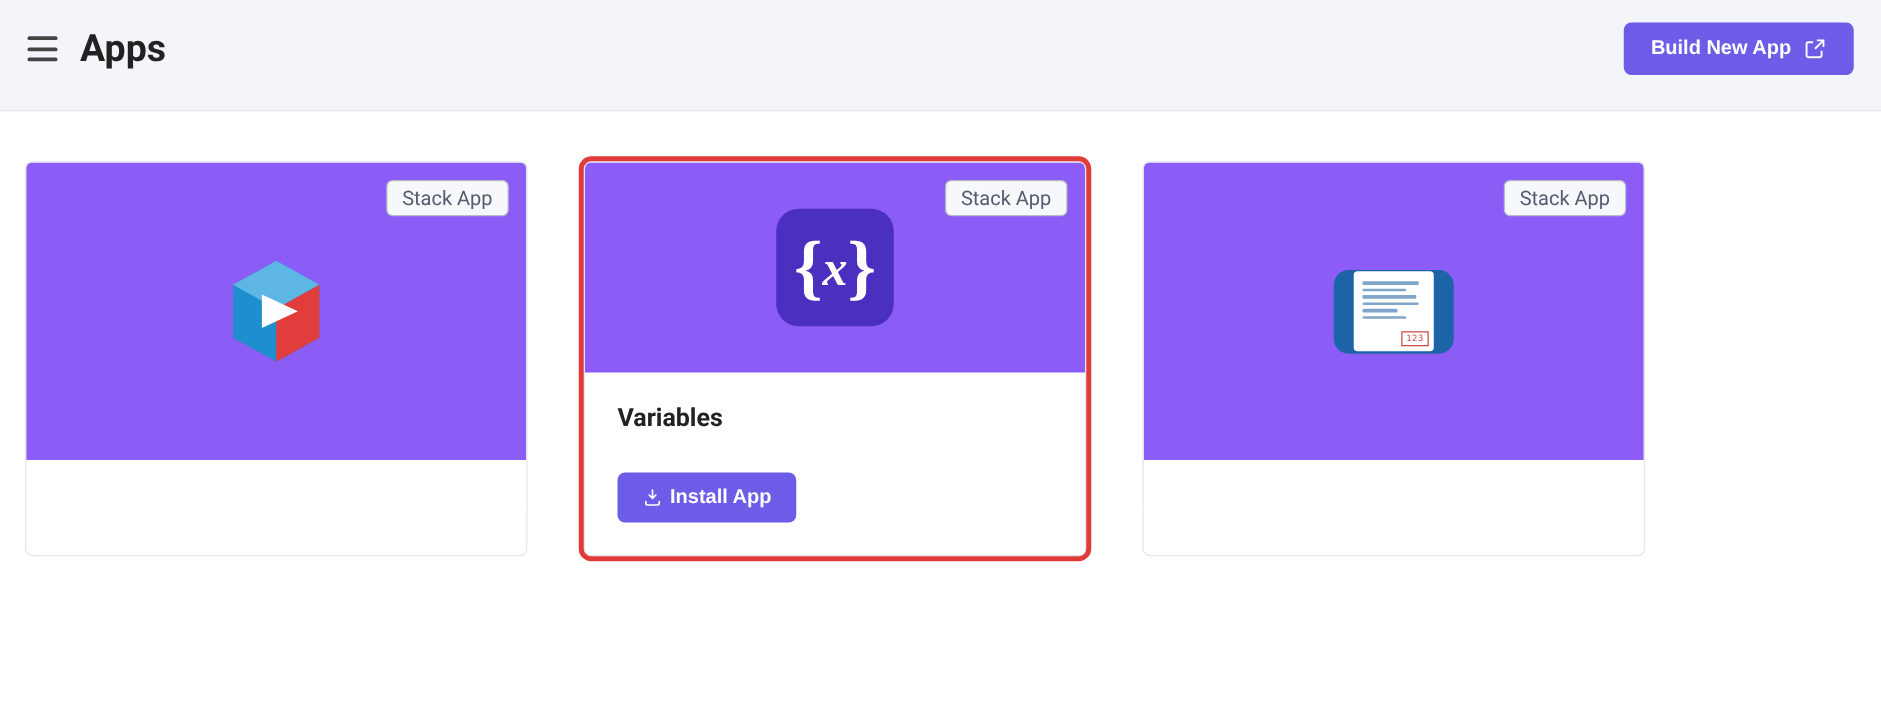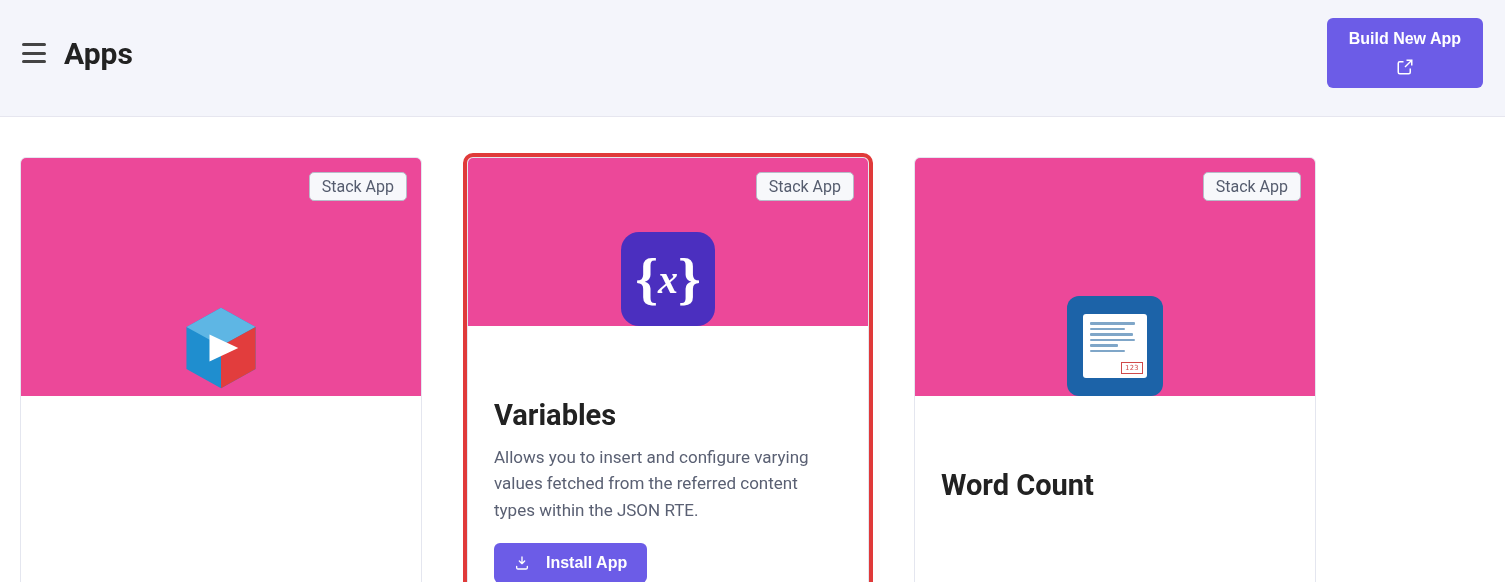--- a/index.html
+++ b/index.html
@@ -46,21 +46,20 @@
     align-items: center;
     gap: 10px;
     background: #6c5ce7;
     color: #ffffff;
     font-weight: 700;
     font-size: 16px;
     padding: 12px 22px;
     border: none;
     border-radius: 6px;
     cursor: pointer;
-    flex-direction: column;
   }
   .build-btn svg { width: 18px; height: 18px; fill: none; stroke: #fff; stroke-width: 2; }
 
   .cards-row {
     display: flex;
     gap: 45px;
     padding: 40px 20px 20px 20px;
   }
   .card {
     width: 402px;
@@ -68,58 +67,57 @@
     border-radius: 6px;
     background: #fff;
     overflow: hidden;
     position: relative;
   }
   .card.highlight {
     outline: 4px solid #e03a3a;
     outline-offset: 0;
   }
   .card-banner {
-    background: #ec4899;
+    background: #8b5cf6;
     height: 238px;
     position: relative;
     display: flex;
-    align-items: flex-end;
+    align-items: center;
     justify-content: center;
   }
   .card.highlight .card-banner { height: 168px; }
   .badge {
     position: absolute;
     top: 14px;
     right: 14px;
     background: #f7f8fb;
     border: 1px solid #b7bcc9;
     color: #555c6e;
     font-size: 16px;
     padding: 4px 12px;
     border-radius: 5px;
   }
   .card-body {
     padding: 24px 26px 26px 26px;
   }
   .card-title {
-    font-size: 29px;
+    font-size: 20px;
     font-weight: 700;
     color: #222;
     margin-bottom: 12px;
-    margin-top: 48px;
   }
   .card-desc {
     font-size: 17px;
     line-height: 1.55;
     color: #5a6073;
   }
   .install-btn {
     display: inline-flex;
     align-items: center;
-    gap: 16px;
+    gap: 6px;
     margin-top: 20px;
     background: #6c5ce7;
     color: #fff;
     font-weight: 700;
     font-size: 16px;
     border: none;
     padding: 11px 20px;
     border-radius: 6px;
     cursor: pointer;
   }
@@ -137,21 +135,21 @@
     align-items: center;
     justify-content: center;
     color: #fff;
     font-family: Georgia, 'Times New Roman', serif;
     font-style: italic;
     font-size: 40px;
     font-weight: 600;
   }
   .icon-variables .brace { font-style: normal; font-weight: 700; font-size: 58px; line-height: 1; }
   .icon-wordcount {
-    width: 96px; height: 100px;
+    width: 96px; height: 67px;
     background: #1c63a8;
     border-radius: 12px;
     display: flex;
     align-items: center;
     justify-content: center;
   }
   .icon-wordcount .doc {
     width: 64px; height: 64px;
     background: #fff;
     border-radius: 3px;
@@ -217,21 +215,20 @@
     <div class="card-banner">
       <span class="badge">Stack App</span>
       <div class="icon-variables">
         <span class="brace">{</span>
           <span>x</span>
           <span class="brace">}</span>
       </div>
     </div>
     <div class="card-body">
       <h2 class="card-title">Variables</h2>
-      <p class="card-desc">Allows you to insert and configure varying values fetched from the referred content types within the JSON RTE.</p>
       <button class="install-btn">
         <svg viewBox="0 0 24 24">
           <path d="M12 3v10m0 0l-4-4m4 4l4-4" stroke="#fff" stroke-width="2" fill="none" stroke-linecap="round" stroke-linejoin="round"></path>
           <path d="M4 17v2a2 2 0 0 0 2 2h12a2 2 0 0 0 2-2v-2" stroke="#fff" stroke-width="2" fill="none" stroke-linecap="round"></path>
         </svg>
         <span>Install App</span>
       </button>
     </div>
   </div>
 
@@ -244,17 +241,16 @@
           <div class="line s1"></div>
           <div class="line s3"></div>
           <div class="line s2"></div>
           <div class="line s4"></div>
           <div class="line s1"></div>
           <div class="tag">123</div>
         </div>
       </div>
     </div>
     <div class="card-body">
-      <h2 class="card-title">Word Count</h2>
     </div>
   </div>
 
 </div>
 
 </body></html>

